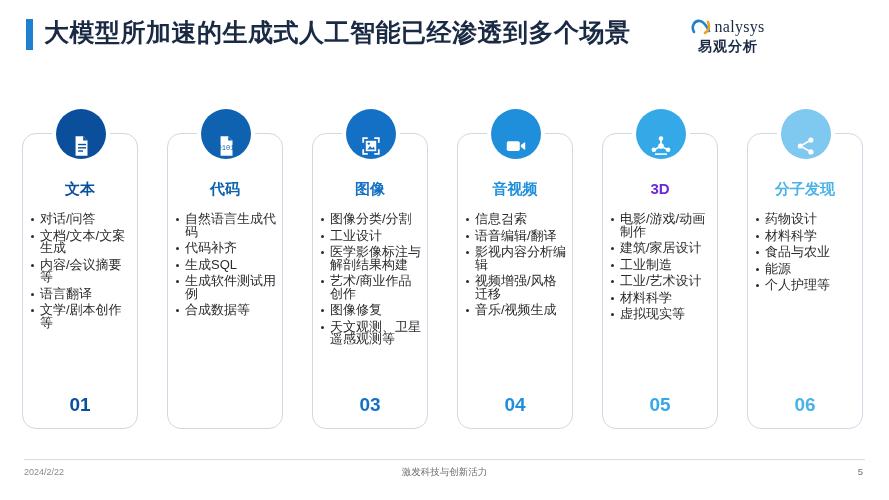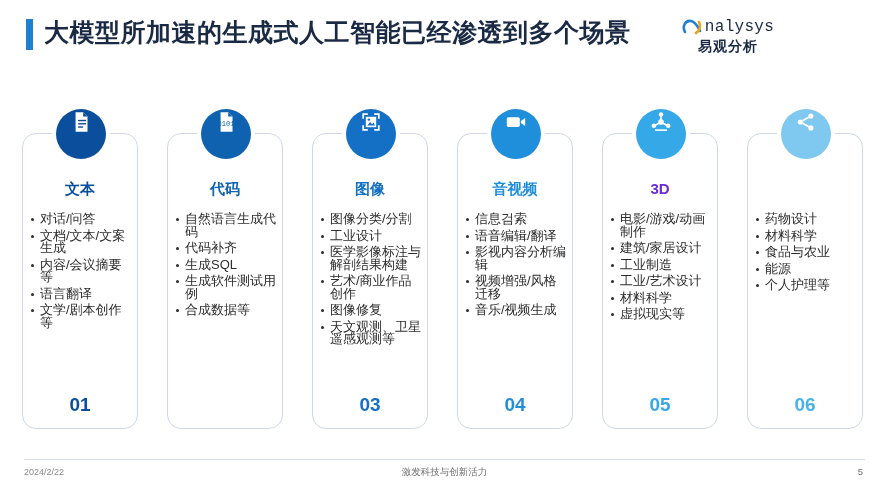--- a/index.html
+++ b/index.html
@@ -56,21 +56,21 @@
   }
   .logo-top {
     display: flex;
     align-items: center;
     justify-content: center;
     gap: 3px;
   }
   .logo-word {
     font-size: 16px;
     color: #1a2a44;
-    font-family: Liberation Mono, monospace;
+    font-family: Liberation Serif, serif;
     letter-spacing: 0.3px;
   }
   .logo-cn {
     margin-top: 2px;
     font-size: 14px;
     font-weight: bold;
     color: #1a2a44;
     letter-spacing: 1px;
   }
 
@@ -115,21 +115,21 @@
     display: flex;
     align-items: center;
     justify-content: center;
     z-index: 3;
   }
   .icon-circle {
     width: 50px;
     height: 50px;
     border-radius: 50%;
     display: flex;
-    align-items: flex-start;
+    align-items: flex-end;
     justify-content: center;
   }
   .card-title {
     position: absolute;
     top: 75px;
     left: 0;
     width: 116px;
     text-align: center;
     font-size: 15px;
     font-weight: bold;
@@ -352,20 +352,21 @@
       <div class="icon-wrap">
         <div class="icon-circle" style="background:#7fc8ef">
           <svg width="26" height="26" viewBox="0 0 24 24">
             <circle cx="16.5" cy="6.5" r="2.4" fill="#fff"></circle>
             <circle cx="6.8" cy="12" r="2.4" fill="#fff"></circle>
             <circle cx="16.5" cy="17.5" r="2.4" fill="#fff"></circle>
             <path d="M8.9 10.8l5.6-3.2M8.9 13.2l5.6 3.2" stroke="#fff" stroke-width="1.5"></path>
           </svg>
         </div>
       </div>
+      <div class="card-title" style="color:#49b3e8">分子发现</div>
       <div class="card-list">
         <div class="li">药物设计</div>
         <div class="li">材料科学</div>
         <div class="li">食品与农业</div>
         <div class="li">能源</div>
         <div class="li">个人护理等</div>
       </div>
       <div class="card-num" style="color:#49b3e8">06</div>
     </div>
 

